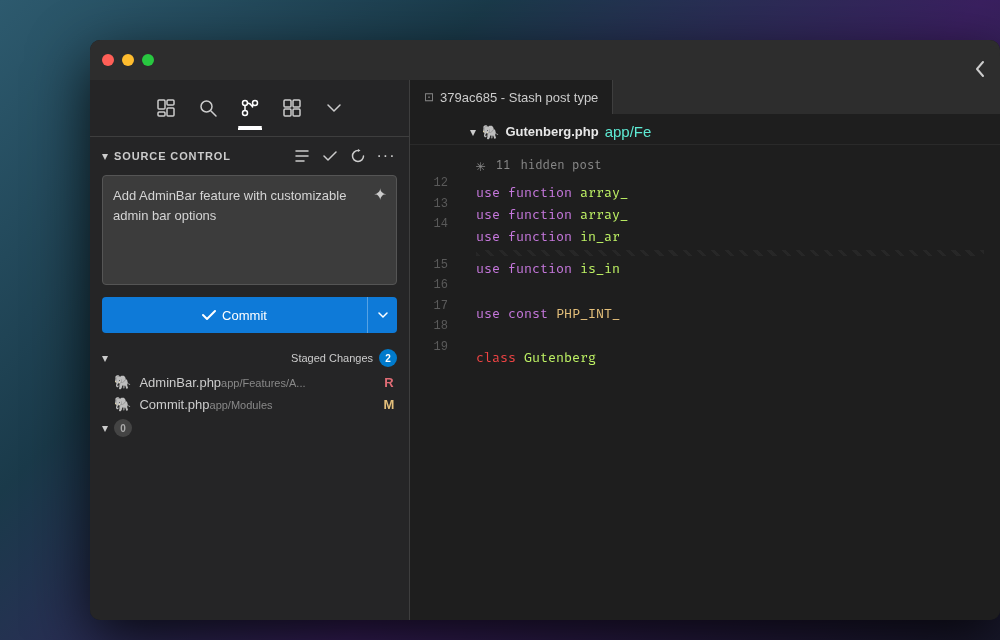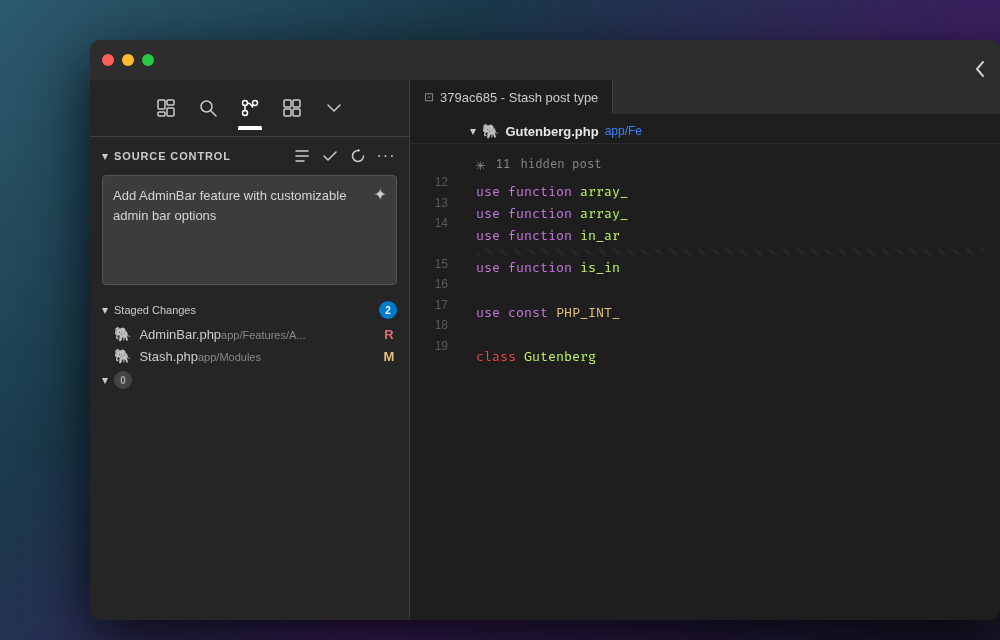--- a/index.html
+++ b/index.html
@@ -231,20 +231,21 @@
 
     .section-arrow {
       color: #cccccc;
       font-size: 12px;
     }
 
     .section-title {
       font-size: 11px;
       color: #cccccc;
       flex: 1;
+      text-align: right;
     }
 
     .section-badge {
       background: #007acc;
       color: #ffffff;
       font-size: 10px;
       font-weight: 700;
       border-radius: 10px;
       min-width: 18px;
       height: 18px;
@@ -343,21 +344,21 @@
       flex: 1;
       overflow: hidden;
       display: flex;
     }
 
     .line-numbers {
       width: 50px;
       background: #1e1e1e;
       color: #5a5a5a;
       font-size: 12px;
-      font-family: Liberation Sans, sans-serif;
+      font-family: Liberation Mono, monospace;
       padding-top: 8px;
       text-align: right;
       padding-right: 12px;
       line-height: 1.7;
       flex-shrink: 0;
       user-select: none;
     }
 
     .code-content {
       flex: 1;
@@ -478,40 +479,53 @@
           </div>
           <div class="sc-action-icon" style="font-size:16px;color:#ccc;letter-spacing:1px;">···</div>
         </div>
       </div>
 
       <div class="commit-message-container">
         <textarea class="commit-message" placeholder="Message (Ctrl+Enter to commit)" style="">Add AdminBar feature with customizable admin bar options</textarea>
         <span class="sparkle-icon">✦</span>
       </div>
 
+      <div class="commit-btn-container">
+        <button class="commit-btn-main">
+          <svg width="14" height="12" viewBox="0 0 14 12" fill="none">
+            <path d="M1 6L5 10L13 2" stroke="#fff" stroke-width="2" stroke-linecap="round" stroke-linejoin="round"></path>
+          </svg>
+          <span>Commit</span>
+        </button>
+        <button class="commit-btn-dropdown">
+          <svg width="10" height="8" viewBox="0 0 10 8" fill="none">
+            <path d="M1 2L5 6L9 2" stroke="#fff" stroke-width="1.5" stroke-linecap="round"></path>
+          </svg>
+        </button>
+      </div>
 
       <div class="section-header">
         <span class="section-arrow">▾</span>
         <span class="section-title">Staged Changes</span>
         <div class="section-badge">2</div>
       </div>
 
       <div class="file-item">
         <span class="file-icon">🐘</span>
         <div class="file-info">
           <span class="file-name">AdminBar.php</span>
           <span class="file-path">app/Features/A...</span>
         </div>
         <span class="file-status R">R</span>
       </div>
 
       <div class="file-item">
         <span class="file-icon">🐘</span>
         <div class="file-info">
-          <span class="file-name">Stash.php</span>
+          <span class="file-name">Commit.php</span>
           <span class="file-path">app/Modules</span>
         </div>
         <span class="file-status M">M</span>
       </div>
 
       <div class="section-header">
         <span class="section-arrow">▾</span>
         <div class="section-badge zero">0</div>
       </div>
 
@@ -523,21 +537,21 @@
         <div class="editor-tab">
           <span class="tab-icon">⊡</span>
           <span>379ac685 - Stash post type</span>
         </div>
       </div>
 
       <div style="display:flex;align-items:center;padding:8px 16px 4px 60px;background:#1e1e1e;gap:6px;border-bottom:1px solid #2a2a2a;">
         <span style="color:#ccc;font-size:12px;">▾</span>
         <span style="font-size:14px;">🐘</span>
         <span style="color:#e8e8e8;font-size:13px;font-weight:600;">Gutenberg.php</span>
-        <span style="color:#3b82f6;font-size:12px;">app/Fe</span>
+        <span style="color:#5eead4;font-size:15px;">app/Fe</span>
       </div>
 
       <div class="editor-content">
         <div class="line-numbers">
           <div>&nbsp;</div>
           <div>12</div>
           <div>13</div>
           <div>14</div>
           <div>&nbsp;</div>
           <div>15</div>

